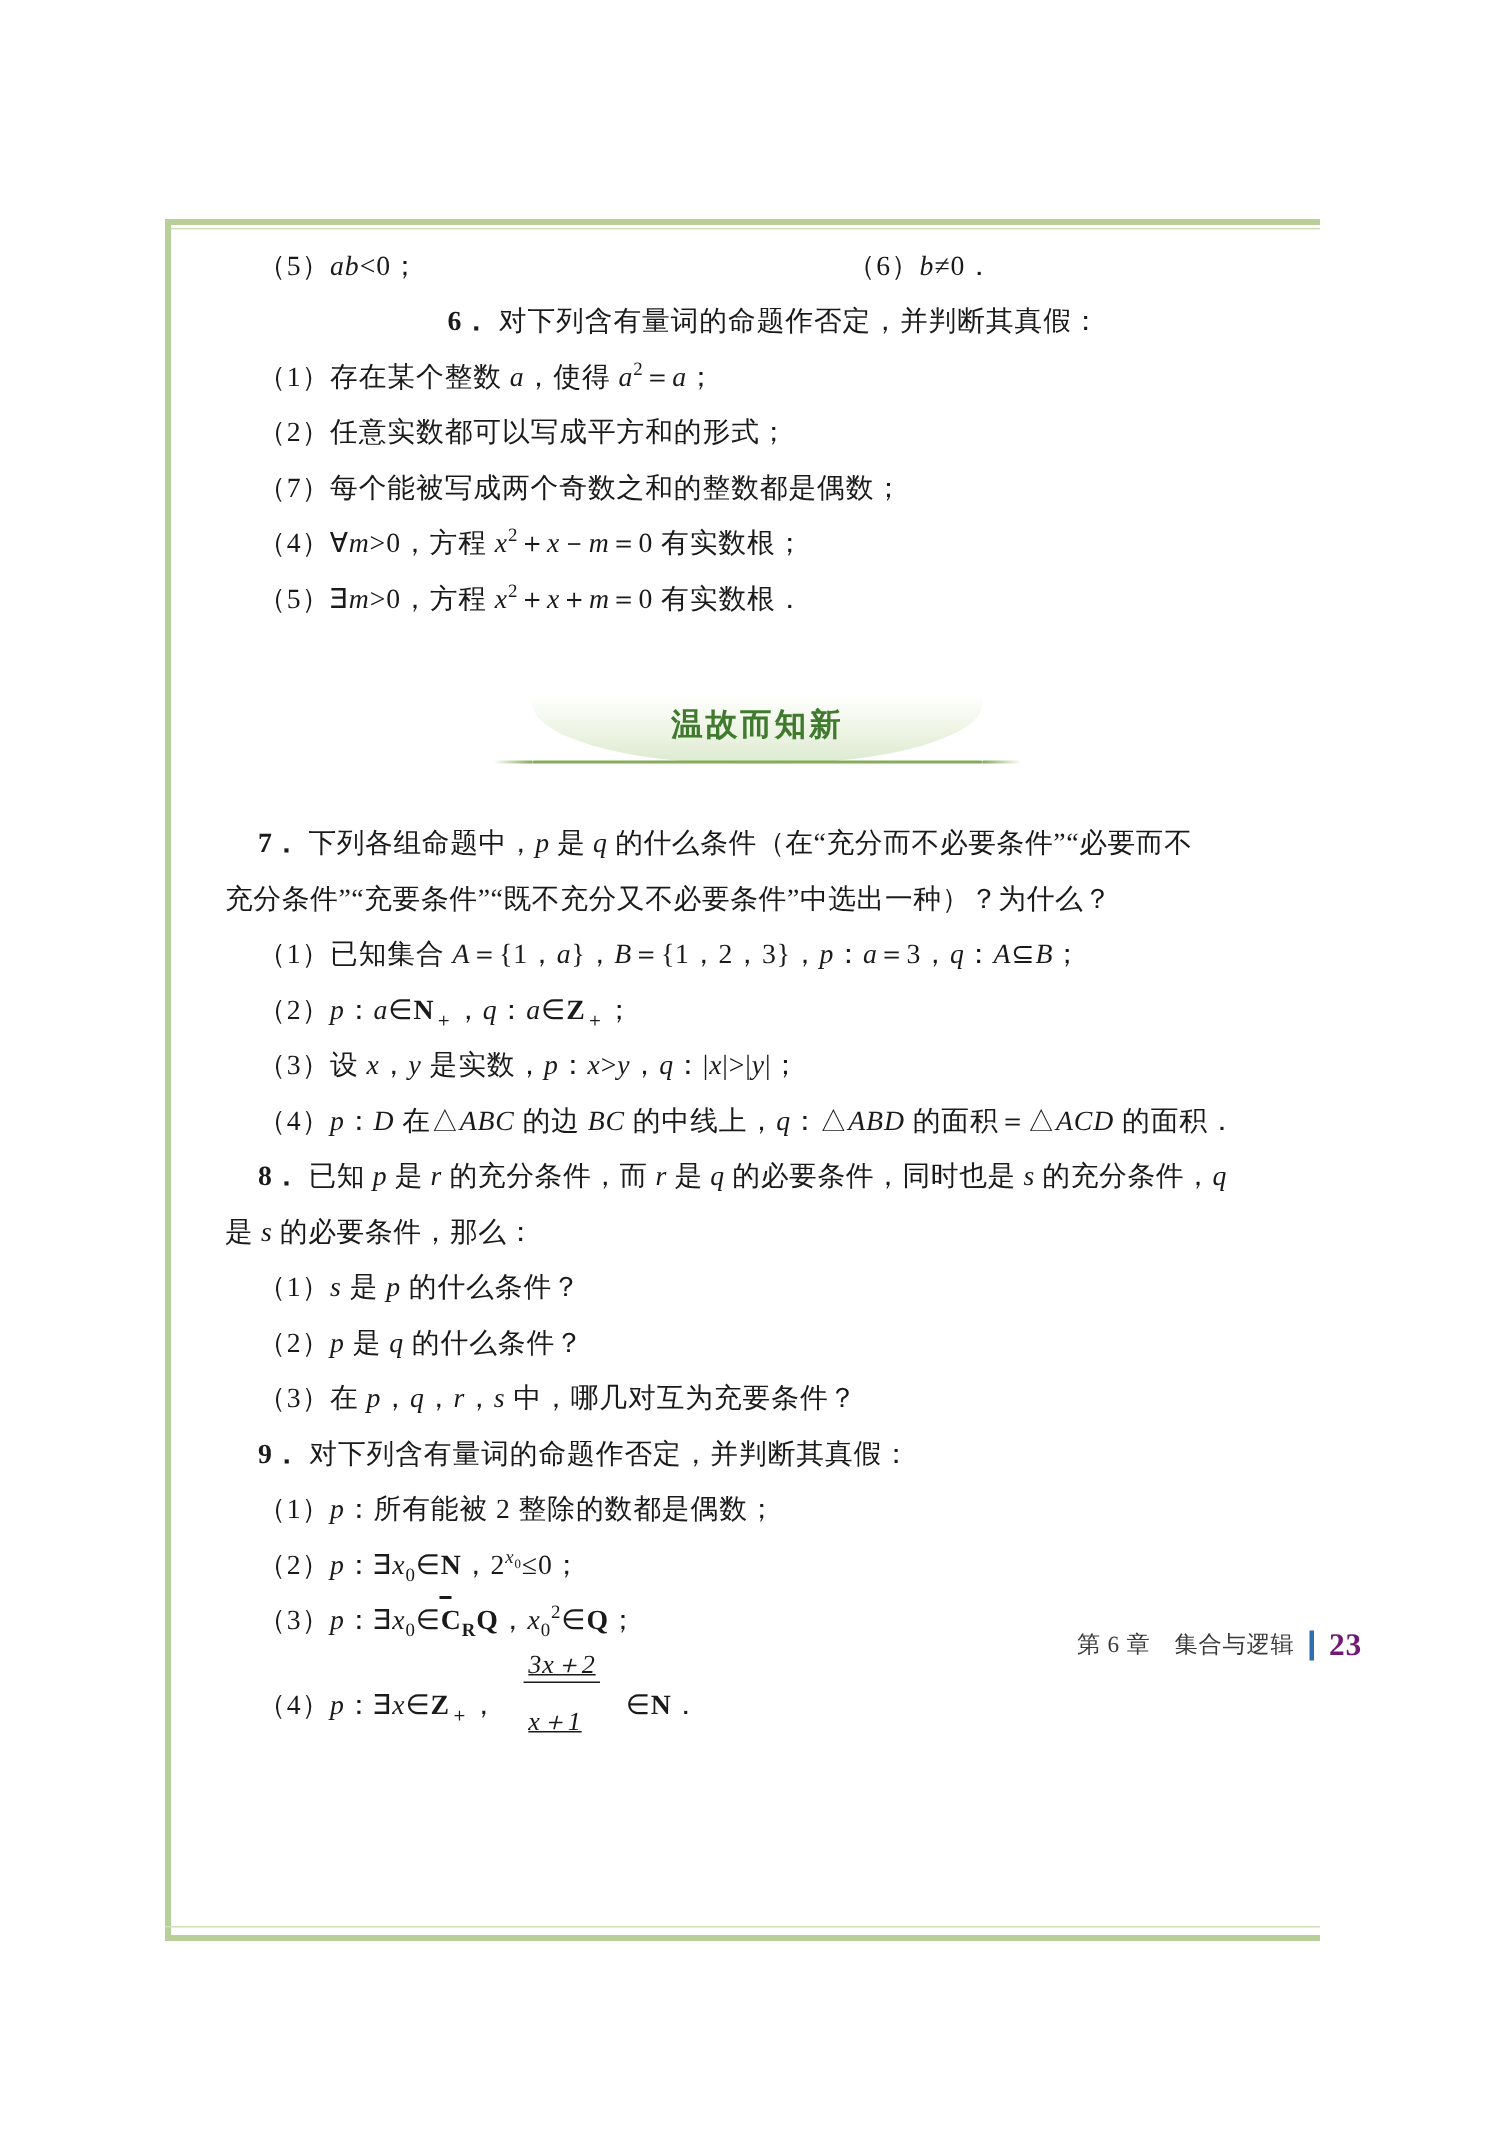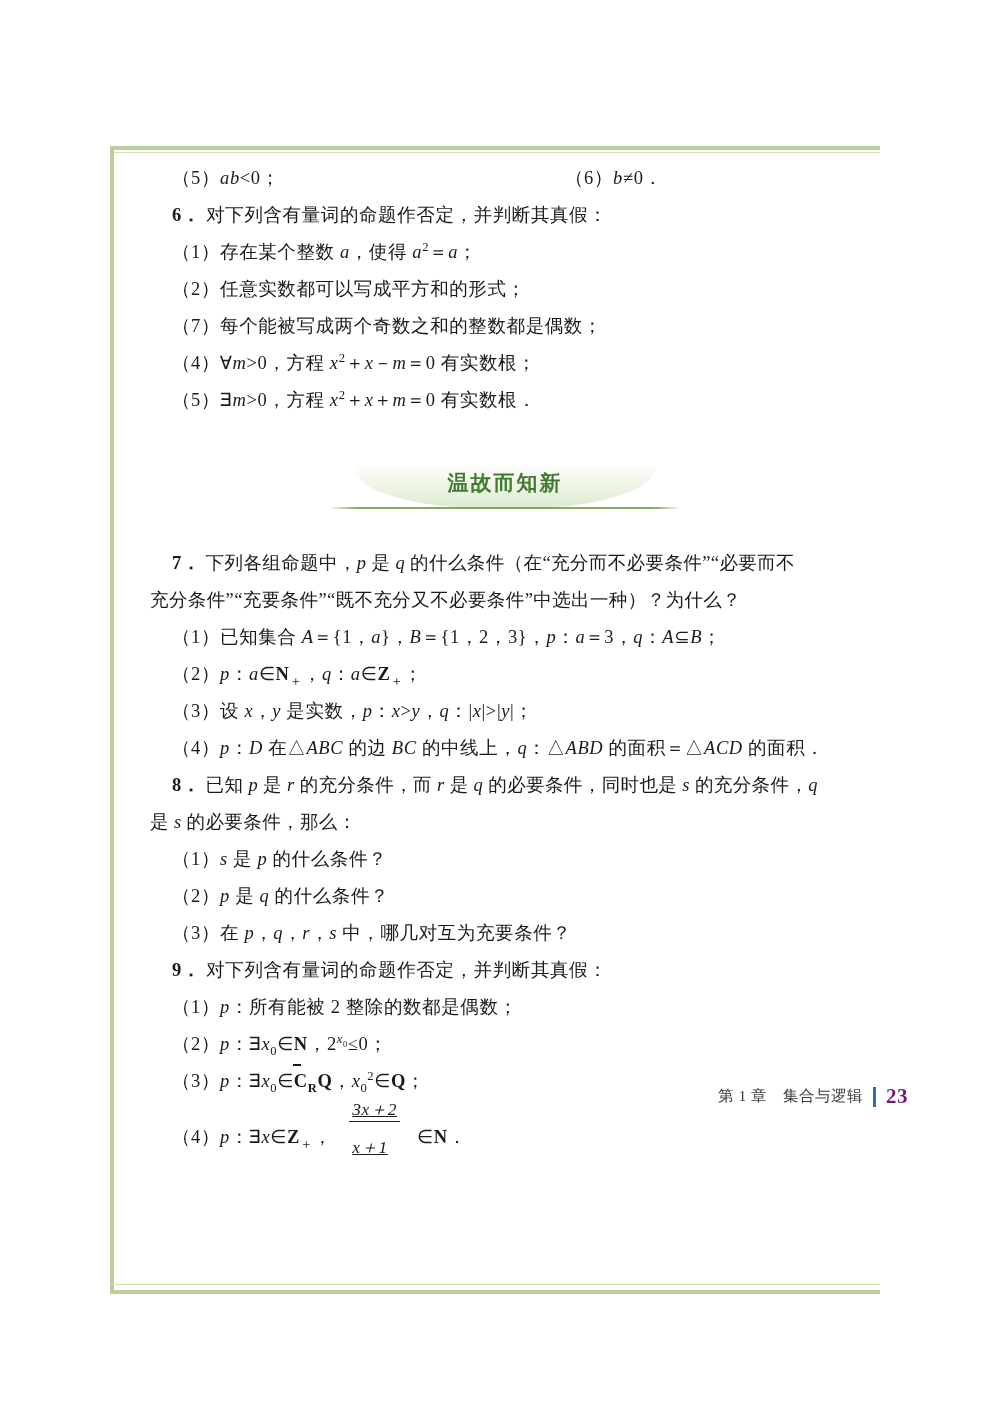--- a/index.html
+++ b/index.html
@@ -261,21 +261,21 @@
 
     <div class="row-5-6">
       <div class="left line">
         （5）<i>ab</i>&lt;0；
       </div>
       <div class="right line">
         （6）<i>b</i>≠0．
       </div>
     </div>
 
-    <div class="line" style="padding-left:22px;">
+    <div class="line" style="padding-left:22px;text-align:center;">
       <span class="num">6．</span>&nbsp;对下列含有量词的命题作否定，并判断其真假：
     </div>
     <div class="line indent2">
       （1）存在某个整数 <i>a</i>，使得 <i>a</i><sup>2</sup>＝<i>a</i>；
     </div>
     <div class="line indent2">
       （2）任意实数都可以写成平方和的形式；
     </div>
     <div class="line indent2">
       （7）每个能被写成两个奇数之和的整数都是偶数；
@@ -335,18 +335,18 @@
       （3）<i>p</i>：∃<i>x</i><sub>0</sub>∈<span class="complement"><span class="cbar"></span>C<sub>R</sub></span><span class="bf">Q</span>，<i>x</i><sub>0</sub><sup>2</sup>∈<span class="bf">Q</span>；
     </div>
     <div class="line indent2 tall-line">
       （4）<i>p</i>：∃<i>x</i>∈<span class="bf">Z</span><sub>＋</sub>，<span class="frac"><span class="n">3x＋2</span><span class="bar"></span><span class="d">x＋1</span></span>∈<span class="bf">N</span>．
     </div>
 
 
   </div>
 
   <div class="footer">
-    <span>第 1 章　集合与逻辑</span>
+    <span>第 6 章　集合与逻辑</span>
     <span class="sep"></span>
     <span class="pageno">23</span>
   </div>
 
 </div>
 
 </body></html>

